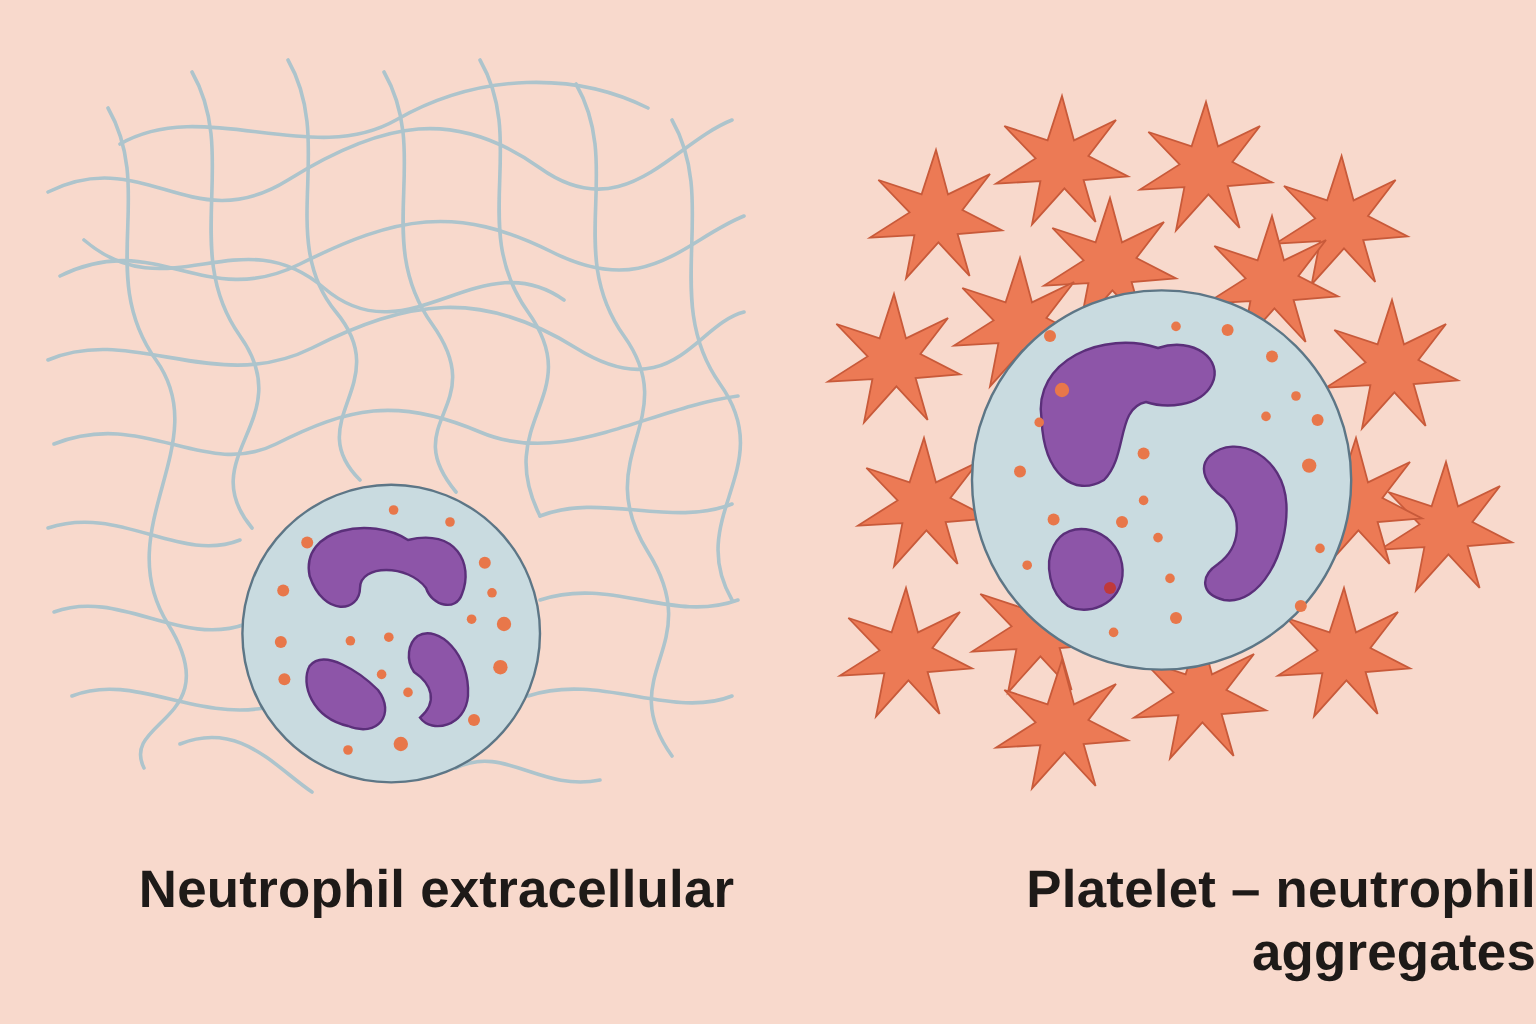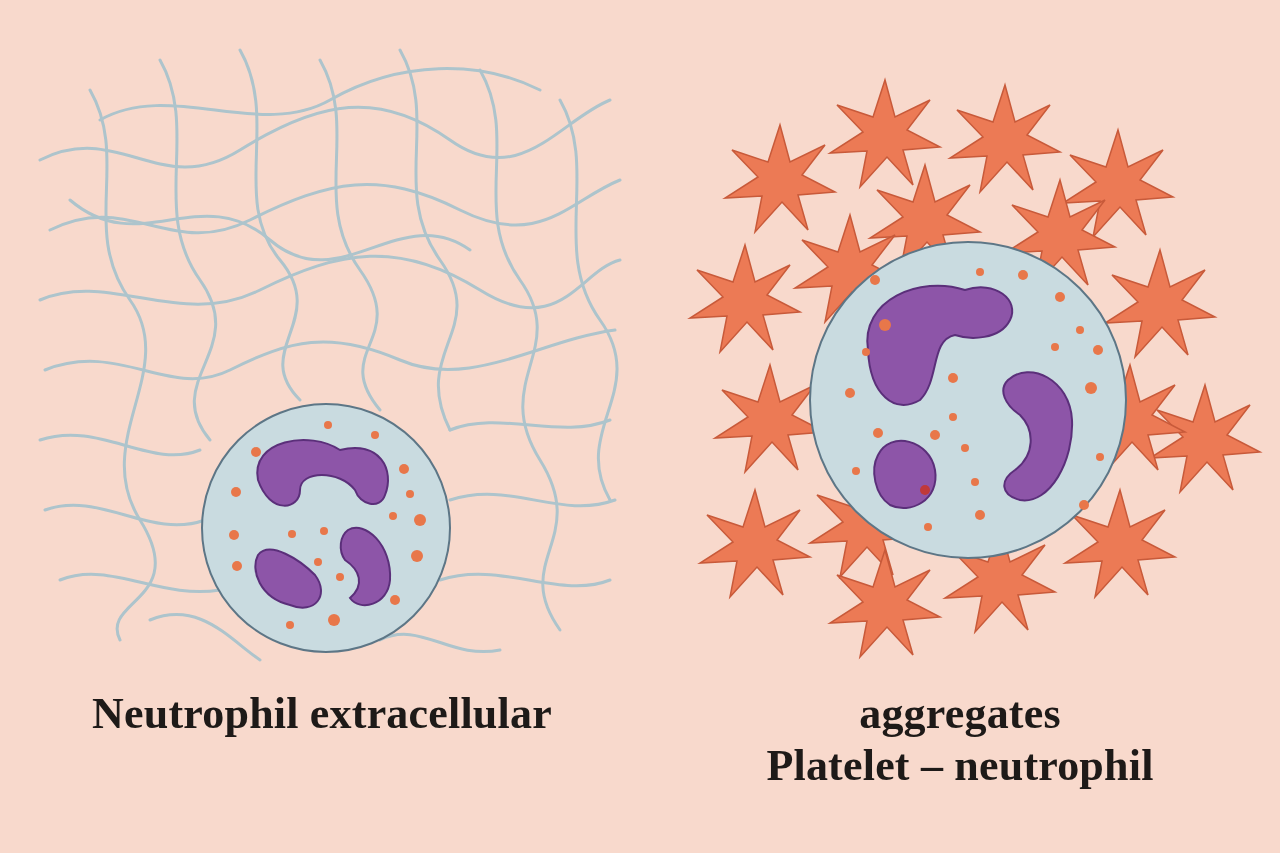--- a/index.html
+++ b/index.html
@@ -1,21 +1,21 @@
 <!DOCTYPE html>
 <html><head>
 <meta charset="utf-8">
 <style>
   html,body{margin:0;padding:0;}
   body{width:1280px;height:853px;background:#f8d9cc;position:relative;overflow:hidden;font-family:"Liberation Sans",sans-serif;}
   .panel{position:absolute;top:0;height:853px;}
   .panel-left{left:0;width:640px;}
   .panel-right{left:640px;width:640px;}
   svg.art{position:absolute;left:0;top:0;}
-  .caption{position:absolute;top:688px;width:640px;text-align:center;color:#1e1a18;font-weight:bold;font-size:44px;line-height:52px;letter-spacing:0.2px;font-family:Liberation Serif, serif;}
+  .caption{position:absolute;top:716px;width:640px;text-align:right;color:#1e1a18;font-weight:bold;font-size:44px;line-height:52px;letter-spacing:0.2px;}
   .caption-left{left:32px;width:580px;}
   .caption-right{left:0;}
 </style>
 </head>
 <body>
 
 <div class="panel panel-left">
   <svg class="art" width="640" height="680" viewBox="0 0 640 680">
     <g fill="none" stroke="#a9c3cc" stroke-width="3" stroke-linecap="round" opacity="0.95">
       <path d="M40,160 C120,120 160,200 240,150 S380,90 450,140 S560,120 610,100"></path>
@@ -122,16 +122,16 @@
           <circle cx="460" cy="457" r="4"></circle>
           <circle cx="216" cy="471" r="4"></circle>
         <circle cx="335" cy="482" r="4"></circle>
           <circle cx="444" cy="505" r="5"></circle>
           <circle cx="340" cy="515" r="5"></circle>
         <circle cx="288" cy="527" r="4"></circle>
       </g>
     </g>
   </svg>
   <div class="caption caption-right">
+    <div>Platelet – neutrophil</div>
     <div>aggregates</div>
-    <div>Platelet – neutrophil</div>
   </div>
 </div>
 
 </body></html>

